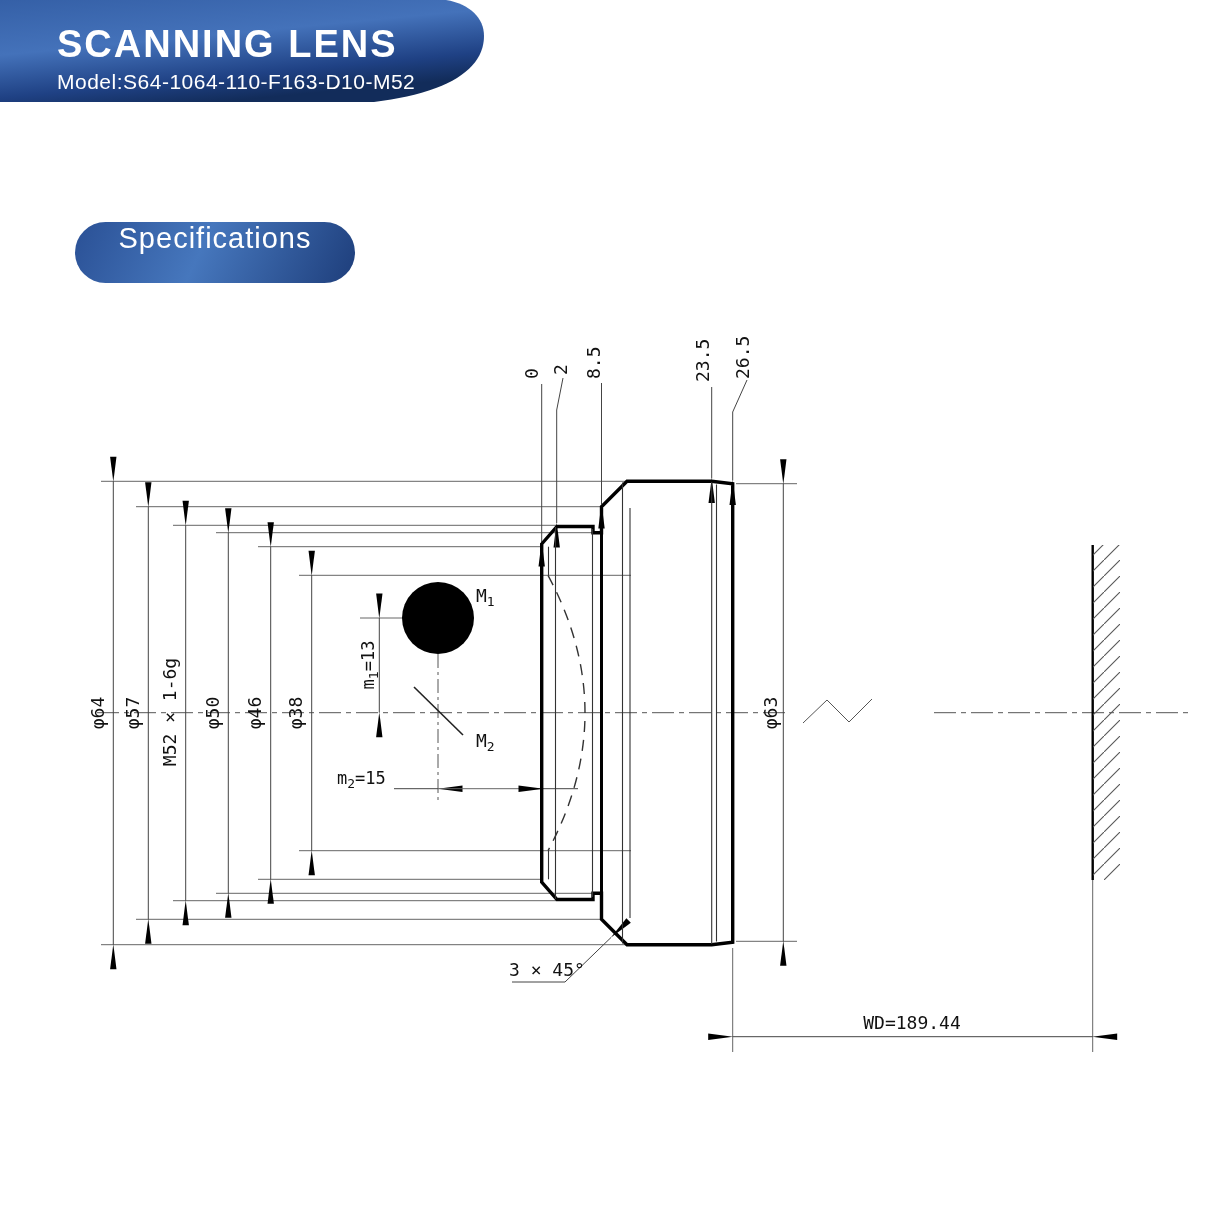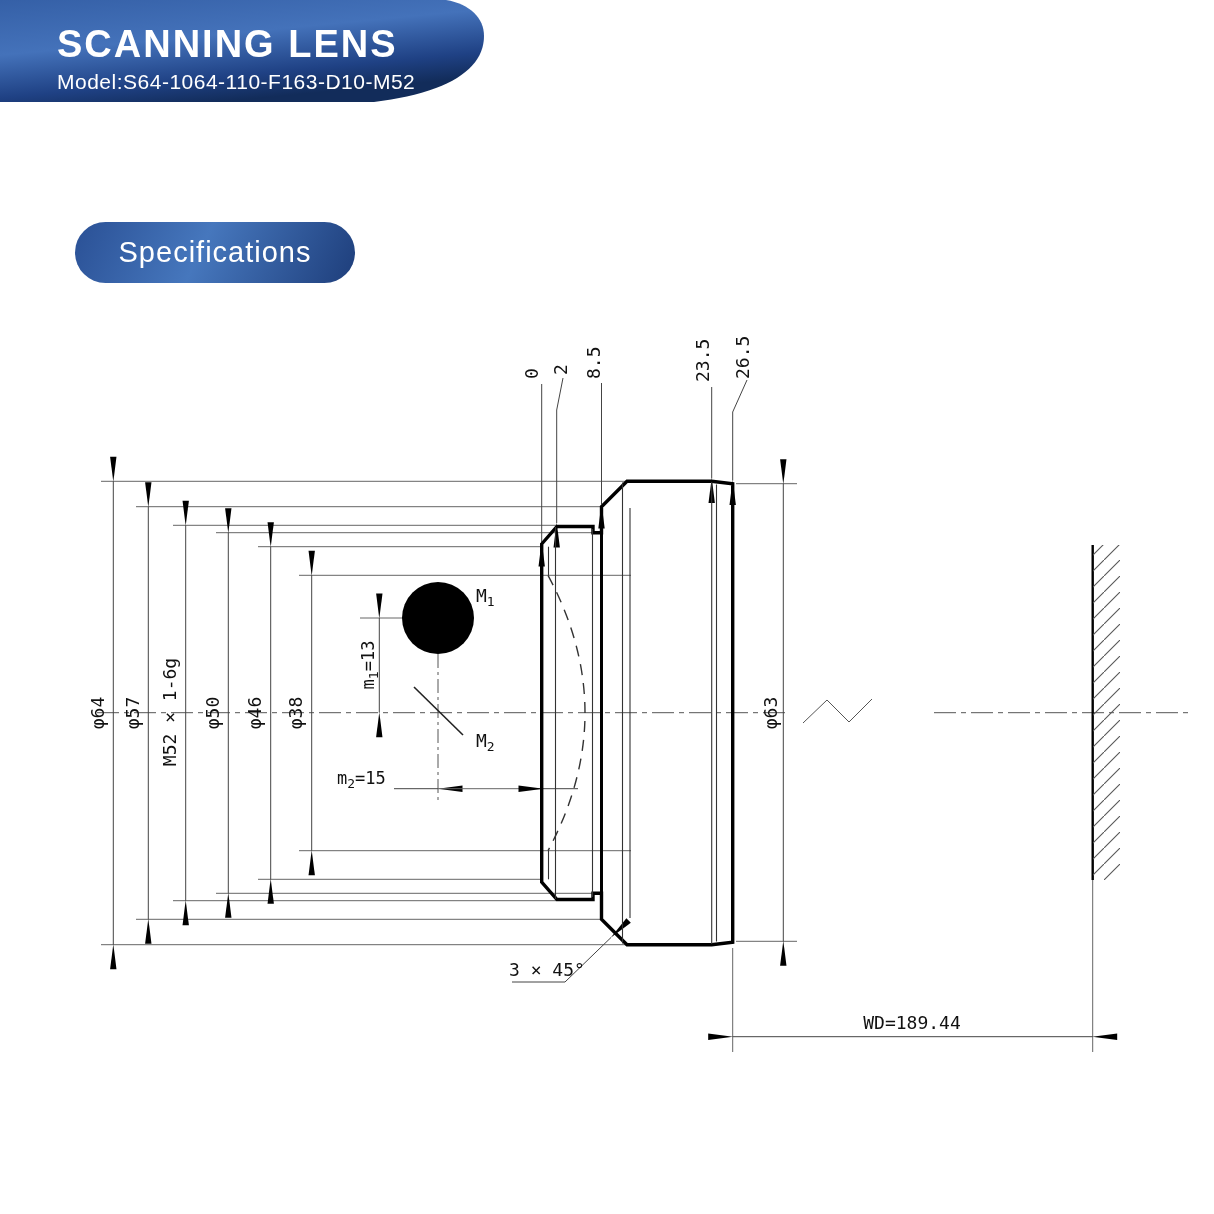--- a/index.html
+++ b/index.html
@@ -5,21 +5,21 @@
   html,body{margin:0;padding:0;background:#ffffff;}
   .canvas{position:relative;width:1214px;height:1214px;background:#ffffff;overflow:hidden;
           font-family:"Liberation Sans","DejaVu Sans",sans-serif;}
   .banner-svg{position:absolute;left:0;top:0;}
   .banner-title{font-family:"Liberation Sans","DejaVu Sans",sans-serif;font-weight:bold;
                 font-size:38px;letter-spacing:2px;fill:#ffffff;}
   .banner-model{font-family:"Liberation Sans","DejaVu Sans",sans-serif;font-size:21px;
                 letter-spacing:.5px;fill:#ffffff;}
   .pill{position:absolute;left:75px;top:222px;width:280px;height:61px;border-radius:31px;
         background:linear-gradient(115deg,#2a5095 0%,#4677bd 45%,#1e3e7b 100%);
-        display:flex;align-items:center;justify-content:center;}
+        display:flex;align-items:flex-start;justify-content:center;}
   .pill span{color:#ffffff;font-size:29px;letter-spacing:1px;}
   .draw-svg{position:absolute;left:0;top:0;}
   .cad{font-family:"DejaVu Sans Mono","Liberation Mono",monospace;font-size:18px;fill:#111;}
   .cad-sm{font-family:"DejaVu Sans Mono","Liberation Mono",monospace;font-size:17px;fill:#111;}
   .sub{font-size:13px;}
   .thin{stroke:#666;stroke-width:1;fill:none;}
   .dim{stroke:#444;stroke-width:1;fill:none;}
   .cl{stroke:#555;stroke-width:1;fill:none;stroke-dasharray:22 5 5 5;}
   .cl2{stroke:#555;stroke-width:1;fill:none;stroke-dasharray:14 4 3 4;}
   .inner{stroke:#333;stroke-width:1.1;fill:none;}

